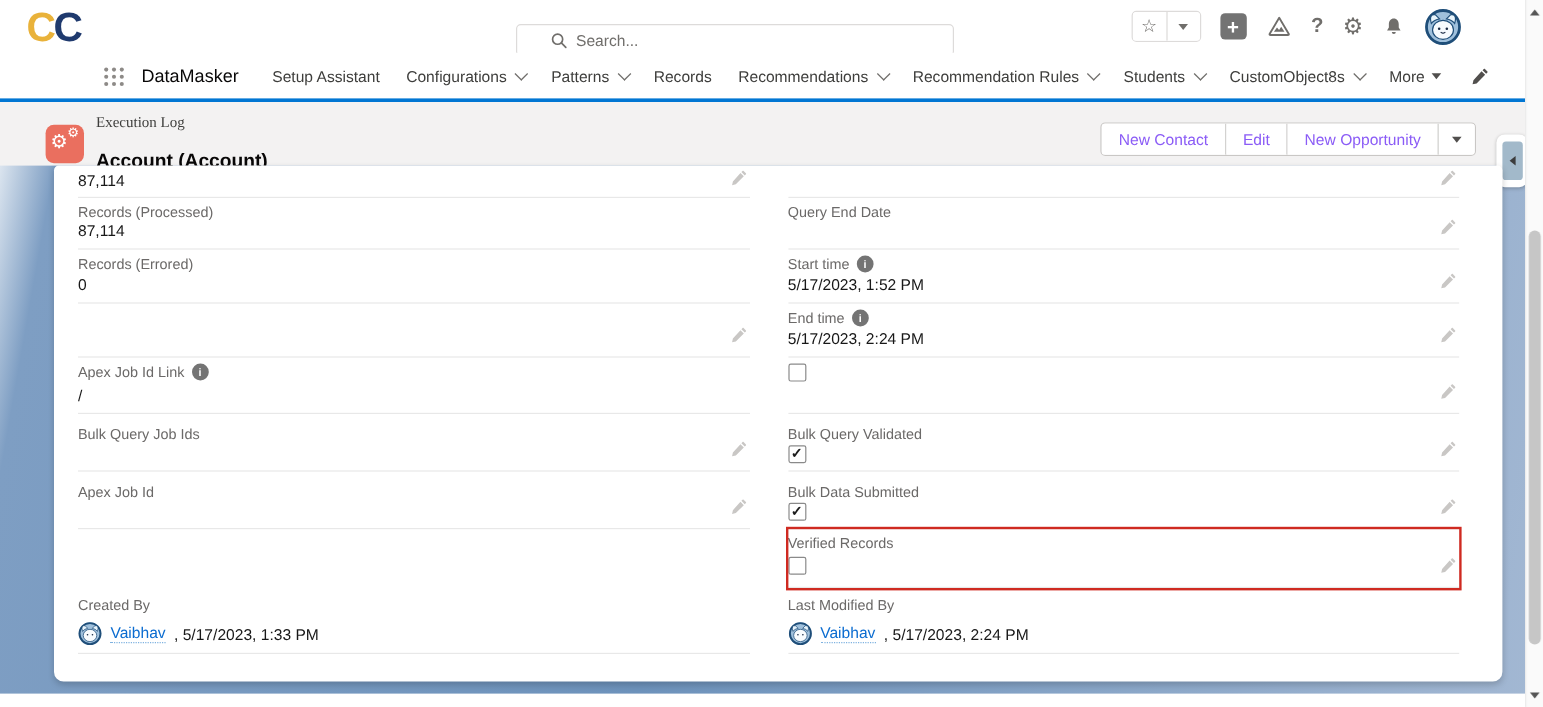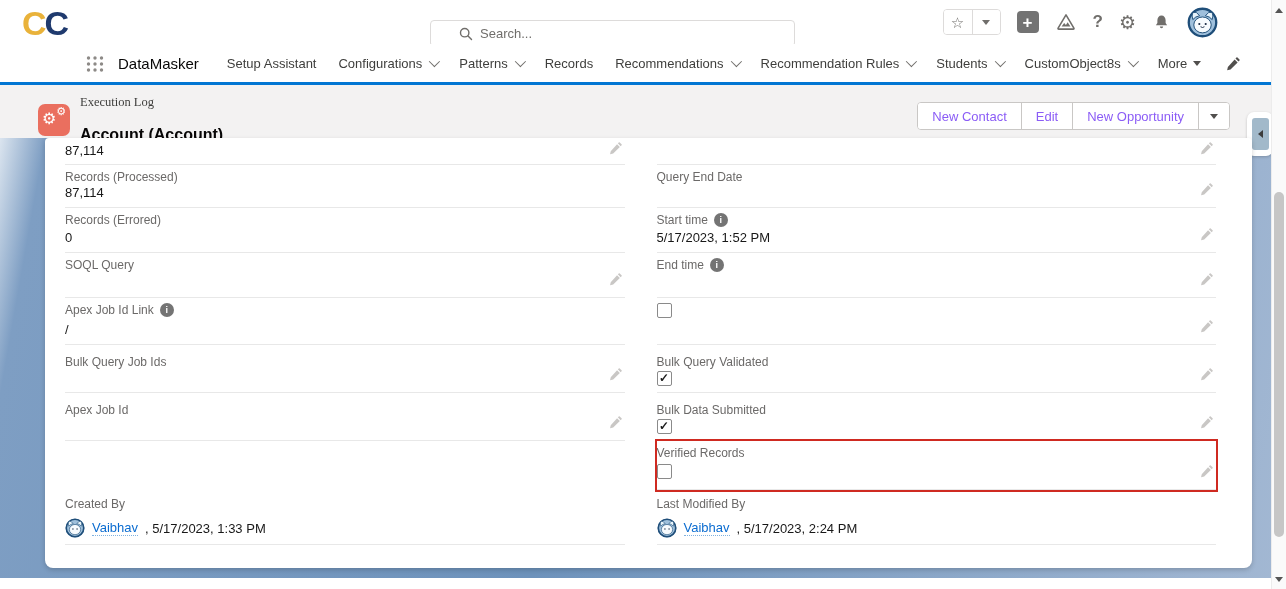--- a/index.html
+++ b/index.html
@@ -255,21 +255,20 @@
       </div>
       <div class="frow h43">
         <div class="flabel">Records (Processed)</div>
         <div class="fval">87,114</div>
       </div>
       <div class="frow h45">
         <div class="flabel">Records (Errored)</div>
         <div class="fval">0</div>
       </div>
       <div class="frow h45">
-        <div class="flabel">SOQL Query</div>
         <div class="fval"></div>
         <button class="pencil-btn">
           <svg width="14" height="14" viewBox="0 0 16 16">
               <path d="M12.2 1.6 l2.2 2.2 c.3.3.3.7 0 1 l-1.1 1.1 -3.2-3.2 1.1-1.1 c.3-.3.7-.3 1 0z M9.2 3.6 l3.2 3.2 -7.6 7.6 -3.6.8 .8-3.6z" fill="#c9c7c5"></path>
             </svg>
         </button>
       </div>
       <div class="frow h47">
         <div class="flabel">
             <span>Apex Job Id Link</span>
@@ -342,20 +341,21 @@
           <svg width="14" height="14" viewBox="0 0 16 16">
               <path d="M12.2 1.6 l2.2 2.2 c.3.3.3.7 0 1 l-1.1 1.1 -3.2-3.2 1.1-1.1 c.3-.3.7-.3 1 0z M9.2 3.6 l3.2 3.2 -7.6 7.6 -3.6.8 .8-3.6z" fill="#c9c7c5"></path>
             </svg>
         </button>
       </div>
       <div class="frow h45">
         <div class="flabel">
             <span>End time</span>
             <span class="info-dot">i</span>
           </div>
+        <div class="fval">5/17/2023, 2:24 PM</div>
         <button class="pencil-btn">
           <svg width="14" height="14" viewBox="0 0 16 16">
               <path d="M12.2 1.6 l2.2 2.2 c.3.3.3.7 0 1 l-1.1 1.1 -3.2-3.2 1.1-1.1 c.3-.3.7-.3 1 0z M9.2 3.6 l3.2 3.2 -7.6 7.6 -3.6.8 .8-3.6z" fill="#c9c7c5"></path>
             </svg>
         </button>
       </div>
       <div class="frow h47">
         <div class="fval"><span class="cb"></span></div>
         <button class="pencil-btn">
           <svg width="14" height="14" viewBox="0 0 16 16">

